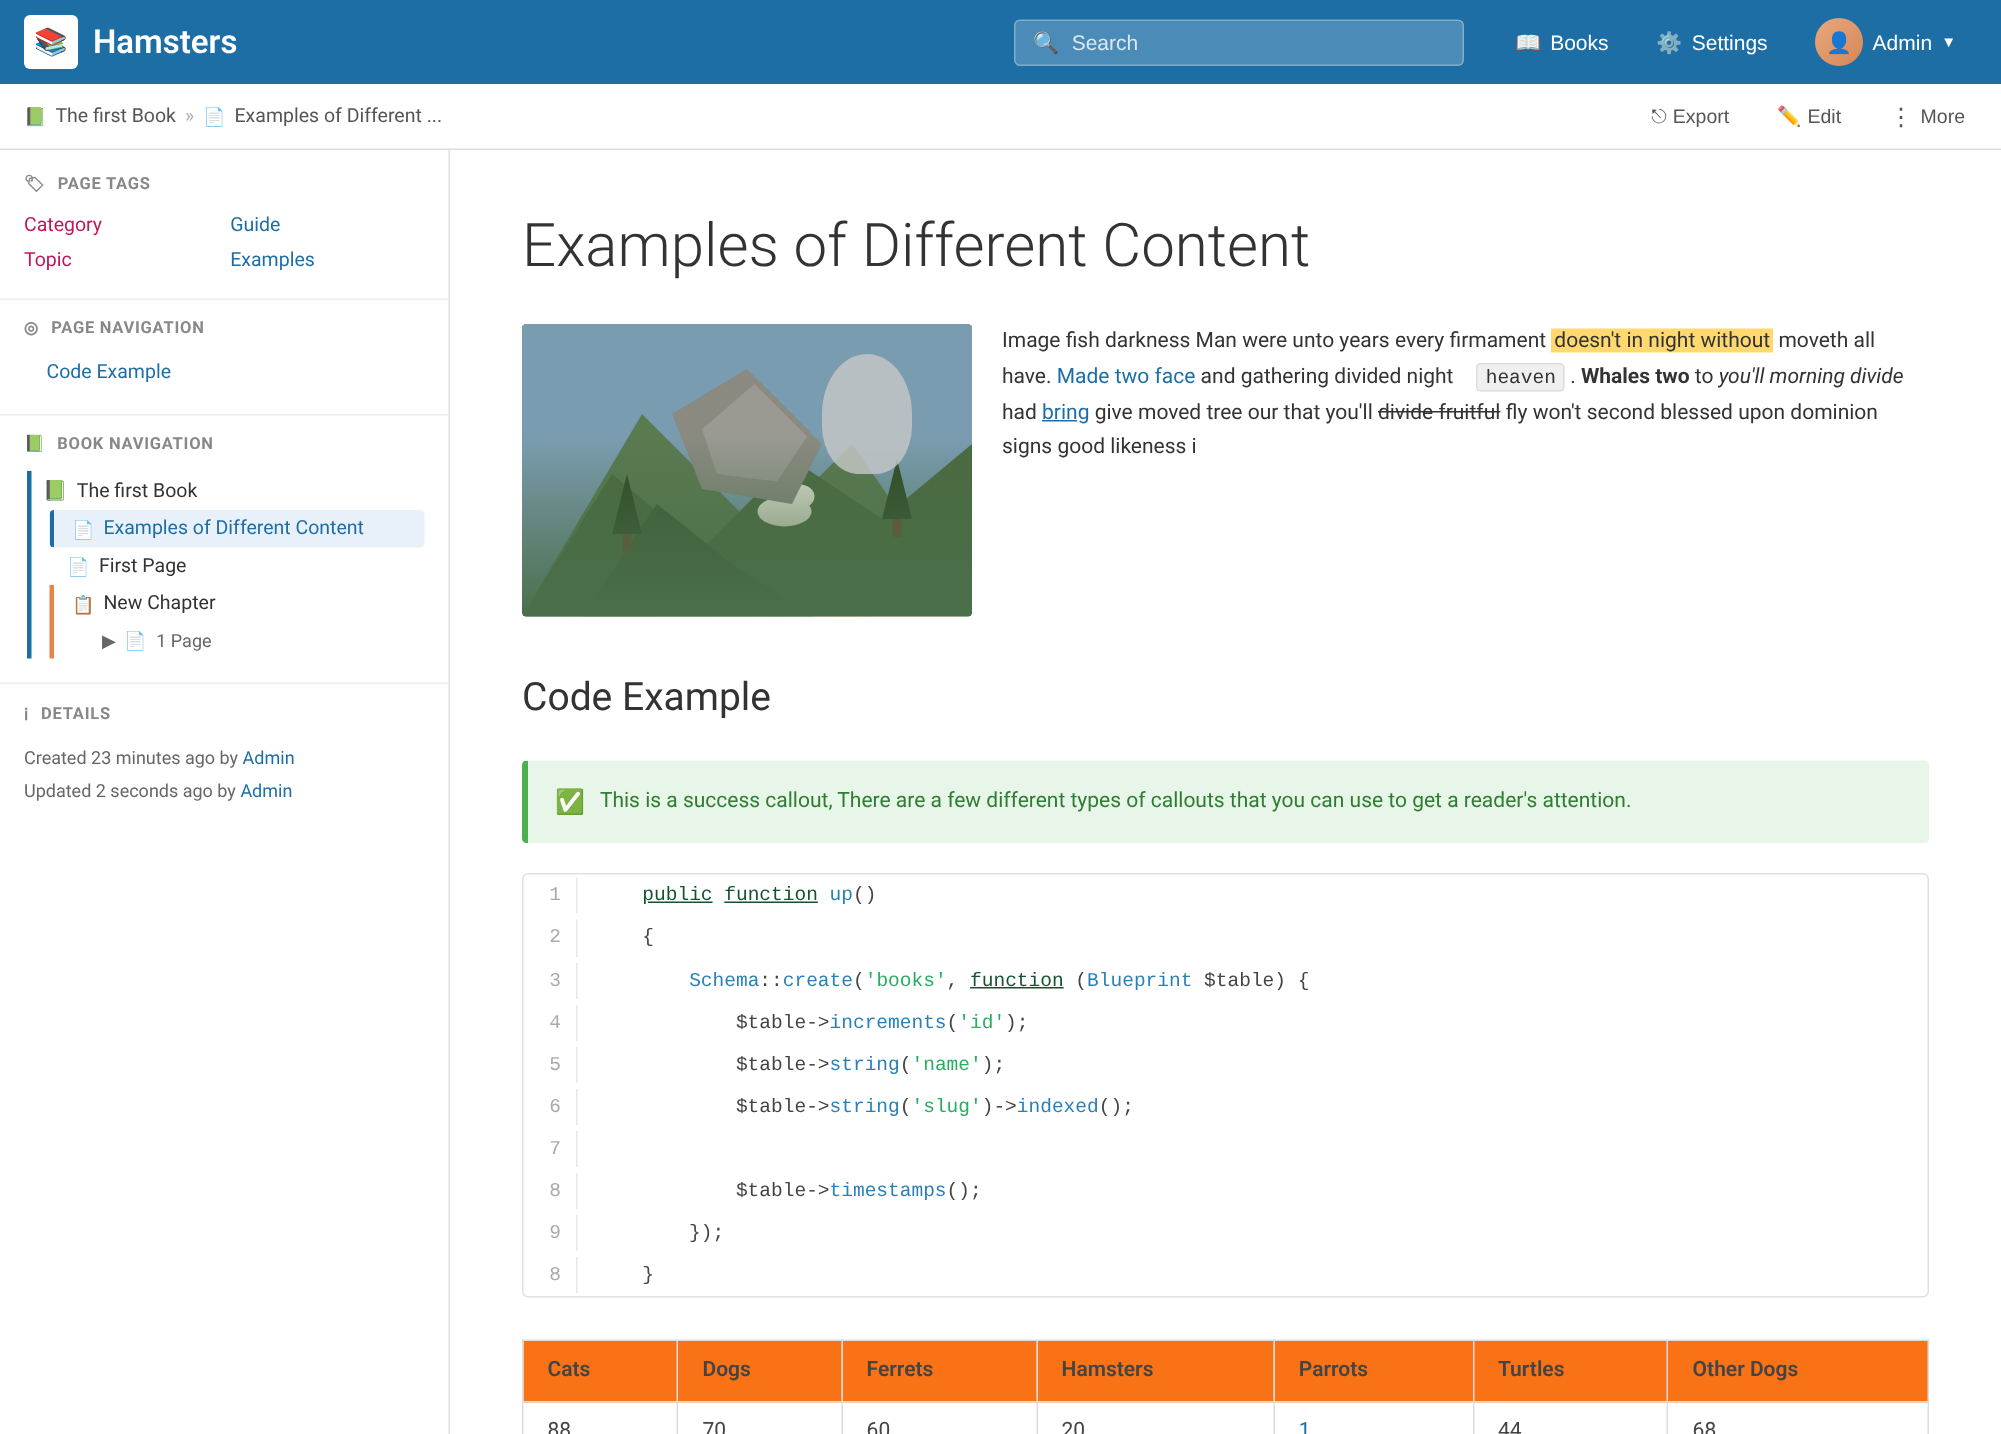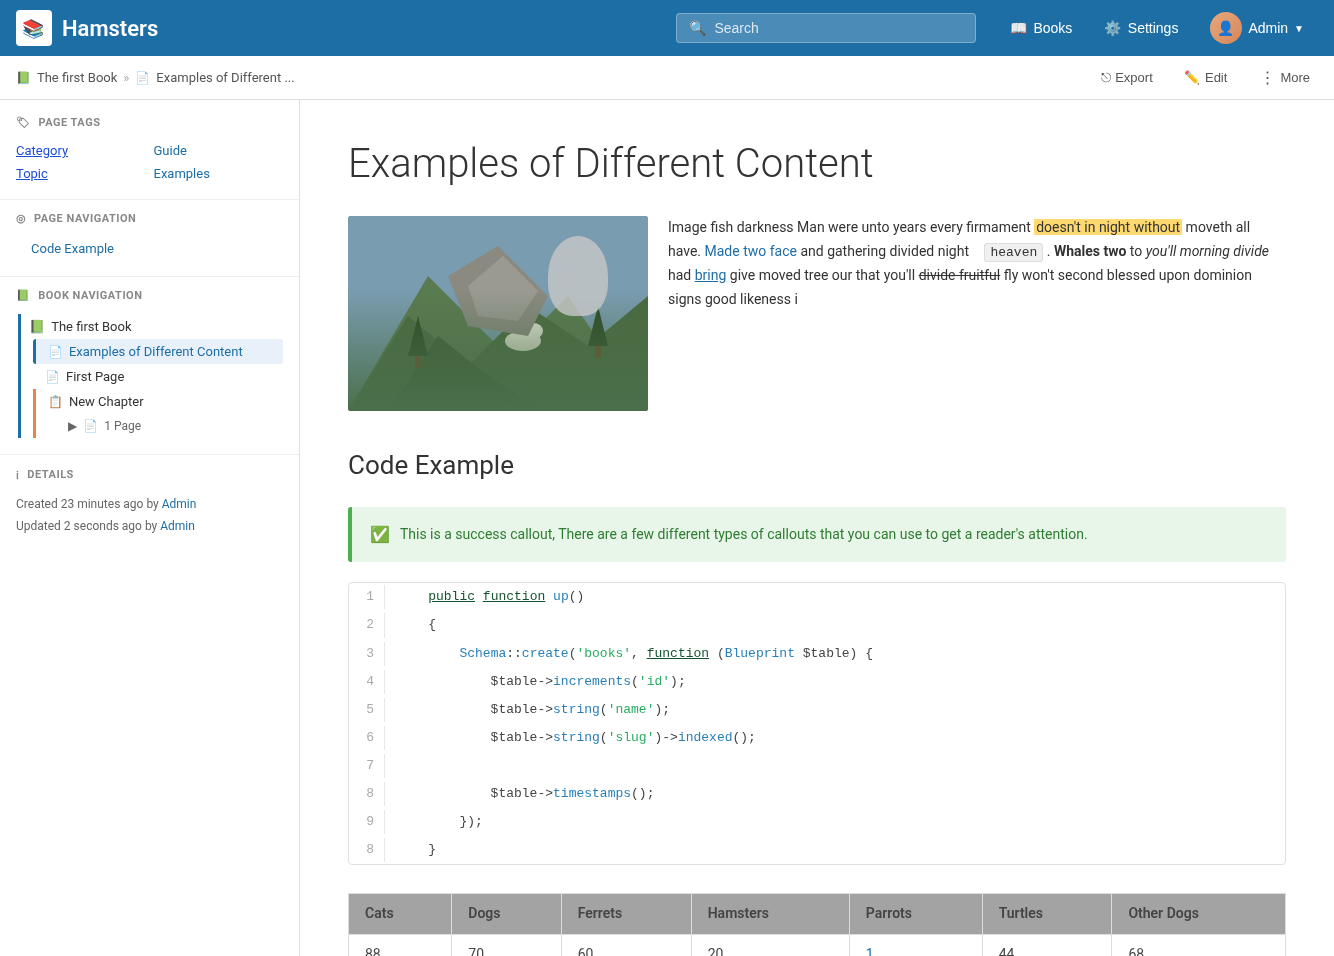--- a/index.html
+++ b/index.html
@@ -158,24 +158,23 @@
       grid-template-columns: 1fr 1fr;
       gap: 4px 8px;
     }
     .tag-link {
       color: #1e6ea6;
       text-decoration: none;
       font-size: 13px;
       padding: 2px 0;
     }
     .tag-label {
-      color: #1d4ed8;
+      color: #be185d;
       font-size: 13px;
       padding: 2px 0;
-      text-decoration: underline;
     }
 
     
     .nav-link {
       display: block;
       color: #1e6ea6;
       text-decoration: none;
       font-size: 13px;
       padding: 4px 0 4px 12px;
       border-left: 3px solid transparent;
@@ -344,21 +343,21 @@
     .fn { color: #2980b9; }
     .str { color: #27ae60; }
 
     
     .data-table {
       border-collapse: collapse;
       width: 100%;
       font-size: 14px;
     }
     .data-table th {
-      background: #a3a3a3;
+      background: #f97316;
       border: 1px solid #ddd;
       padding: 8px 16px;
       text-align: left;
       font-weight: 600;
       color: #444;
     }
     .data-table td {
       border: 1px solid #ddd;
       padding: 8px 16px;
       color: #444;

